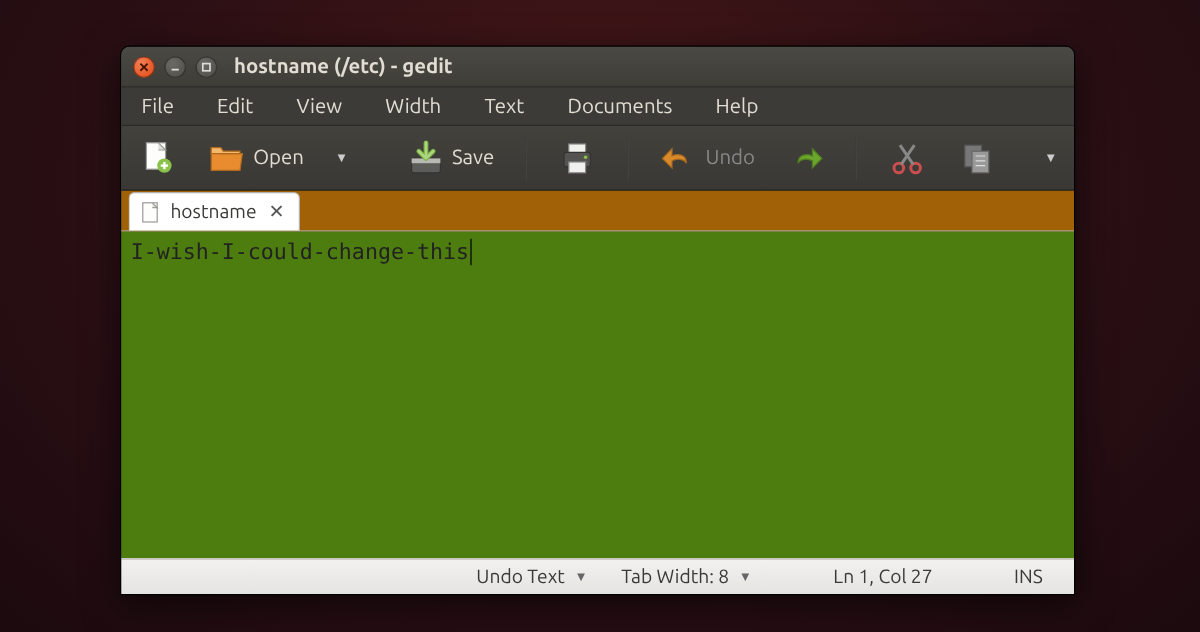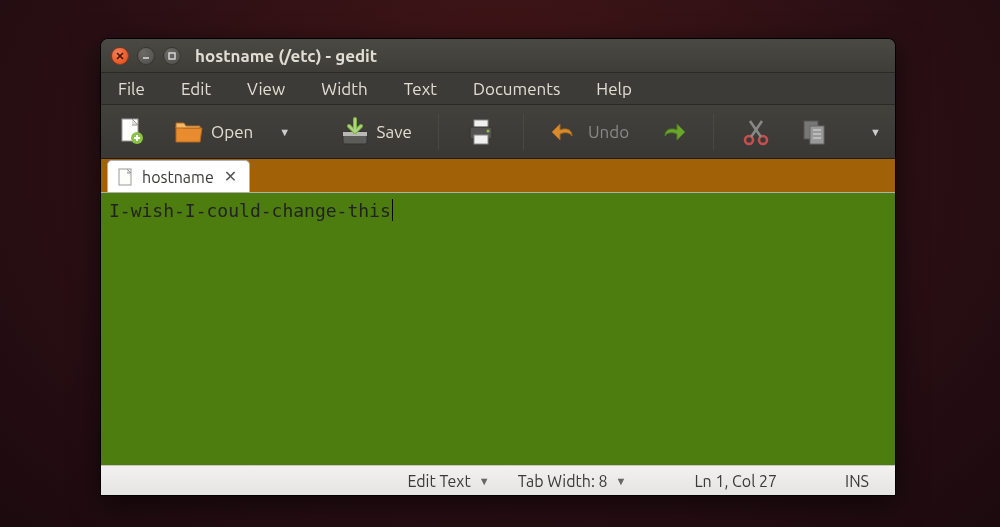--- a/index.html
+++ b/index.html
@@ -250,21 +250,21 @@
     </div>
   </div>
 
   <div class="editor">
     <span>I-wish-I-could-change-this</span><span class="cursor"></span>
   </div>
 
   <div class="statusbar">
     <div class="spacer"></div>
     <div class="status-sec">
-      <span>Edit Text</span>
+      <span>Undo Text</span>
       <span class="status-arrow">▼</span>
     </div>
     <div class="status-sec">
       <span>Tab Width: 8</span>
       <span class="status-arrow">▼</span>
     </div>
     <div style="width:40px"></div>
     <div class="status-sec">
       <span>Ln 1, Col 27</span>
     </div>

